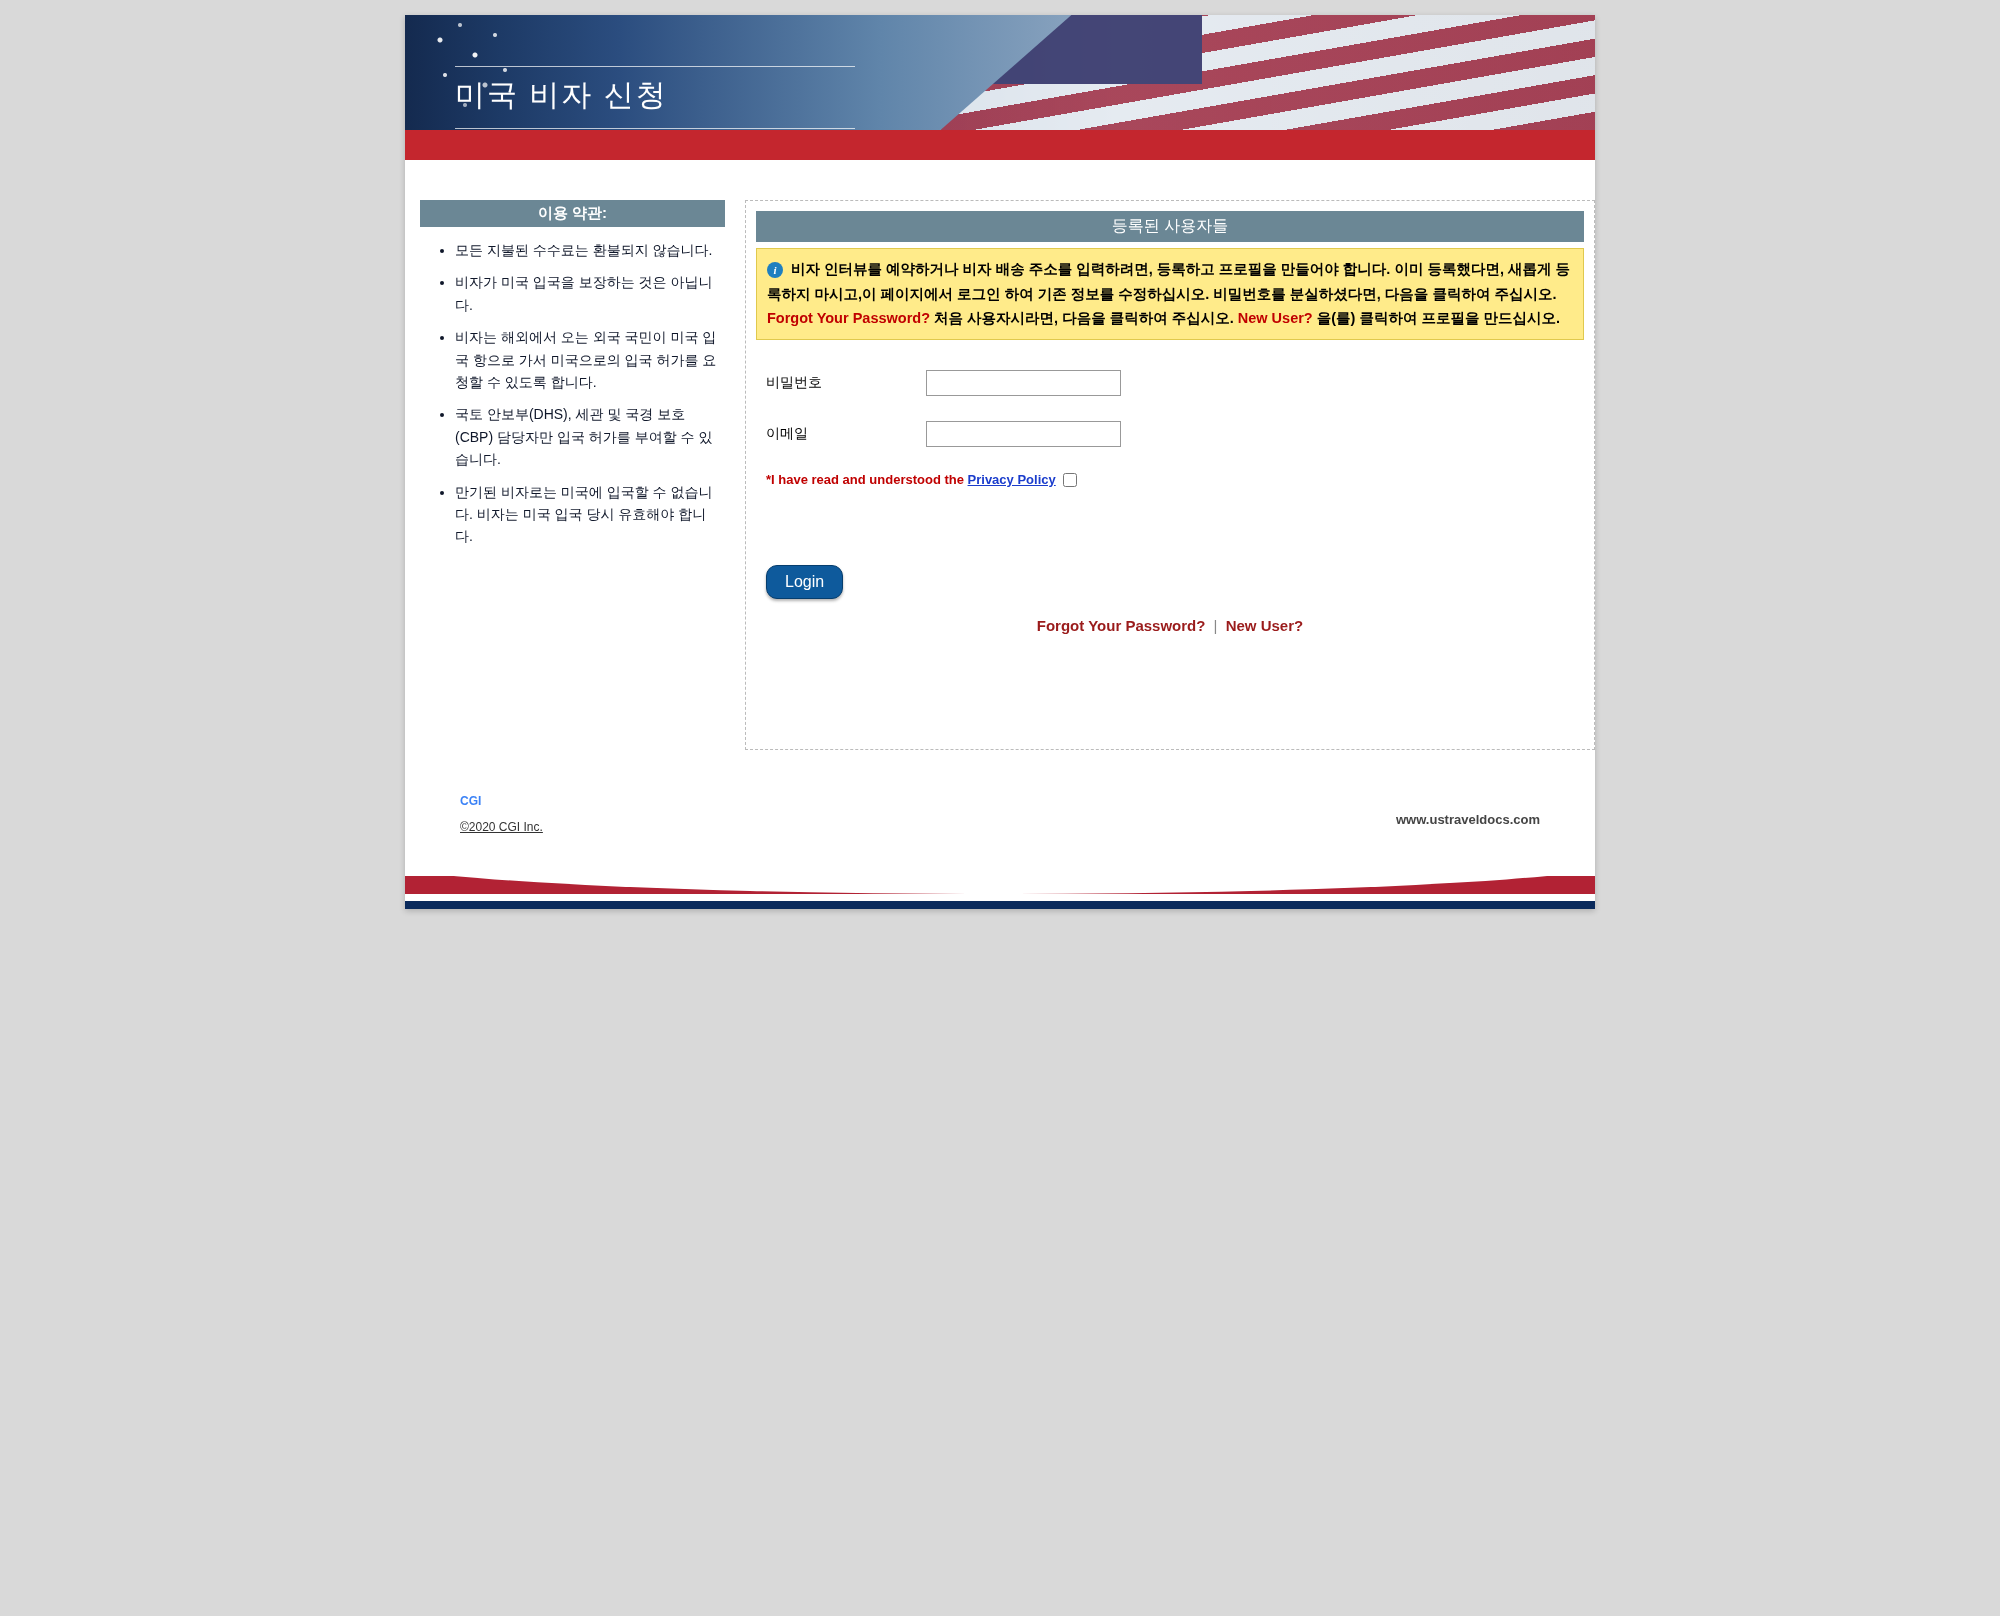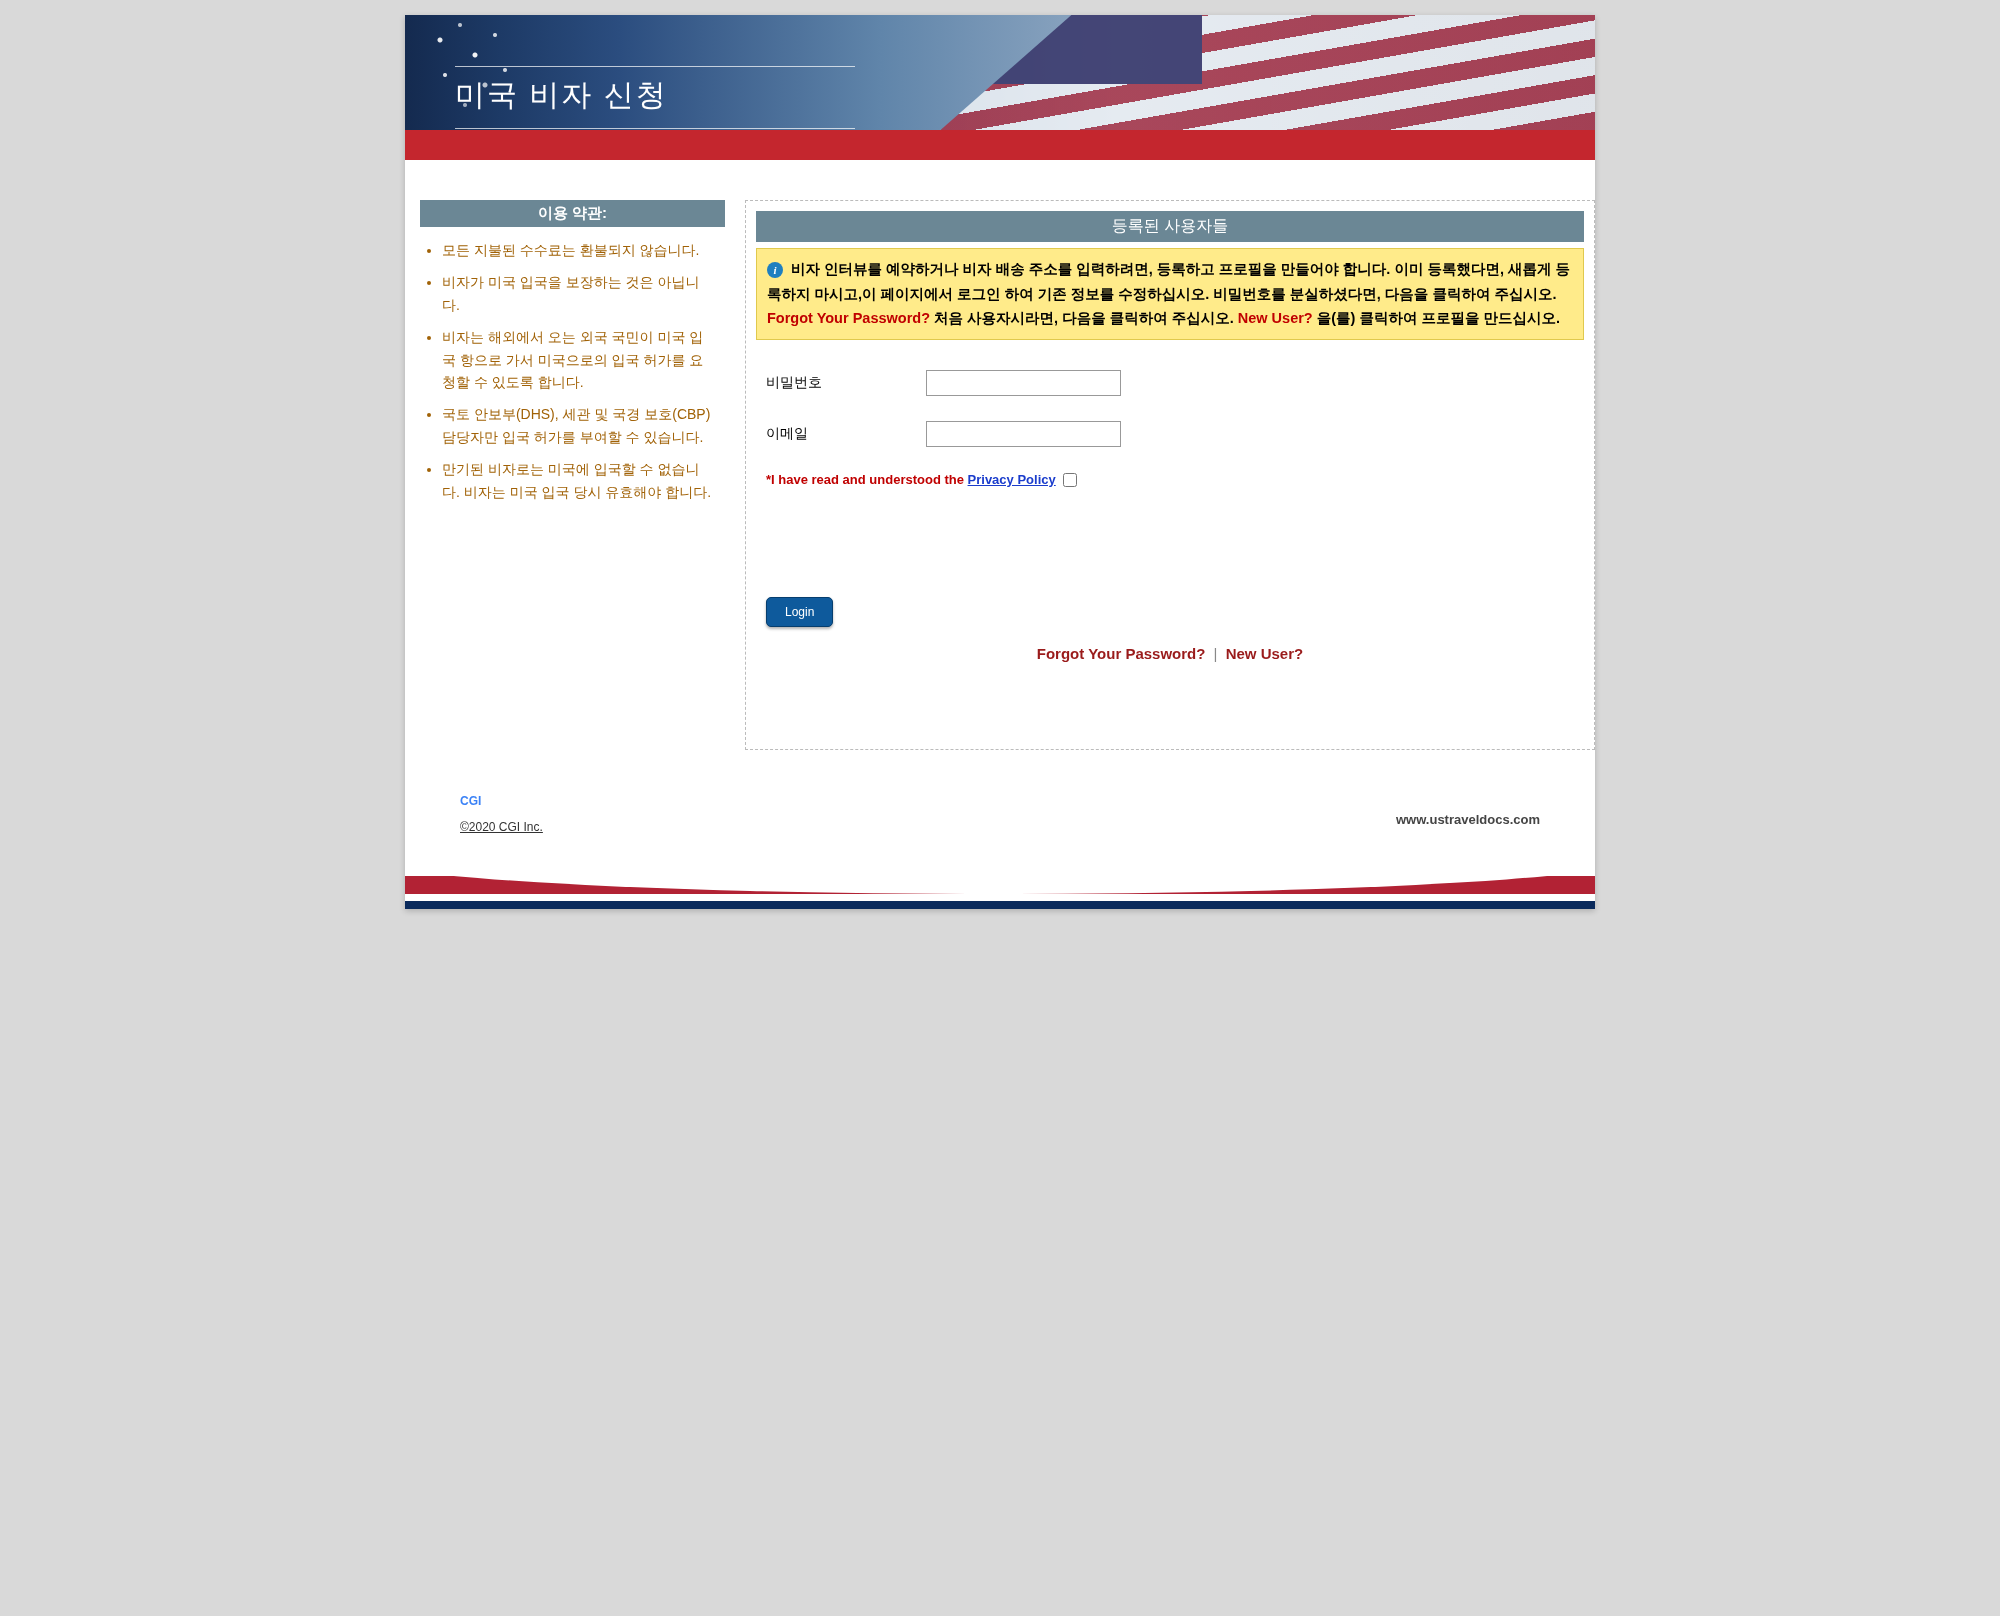--- a/index.html
+++ b/index.html
@@ -91,21 +91,22 @@
     padding: 4px;
   }
   .terms-list {
     list-style: disc;
     padding: 12px 8px 0 22px;
   }
   .terms-list li {
     font-size: 14px;
     line-height: 1.6;
     margin-bottom: 10px;
-    color: #a16207;
+    color: #0f172a;
+    margin-left: 13px;
   }
   .main {
     flex: 1;
     border: 1px dashed #bbb;
     padding: 10px;
     position: relative;
   }
   .panel-header {
     background: #6b8795;
     color: #fff;
@@ -166,26 +167,26 @@
   }
   .privacy-row .star { color: #d00; }
   .privacy-row .red-text { color: #c00000; }
   .privacy-row a { color: #1a3ccc; text-decoration: underline; }
   .privacy-row input[type="checkbox"]{
     margin-left: 4px;
     width: 14px; height: 14px;
     vertical-align: middle;
   }
   .login-btn {
-    margin-top: 110px;
+    margin-top: 78px;
     background: #0e5a9c;
     color: #fff;
     border: 1px solid #063e6e;
-    border-radius: 5px;
-    font-size: 12px;
+    border-radius: 11px;
+    font-size: 16px;
     padding: 7px 18px;
     cursor: pointer;
     box-shadow: 0 2px 3px rgba(0,0,0,0.3);
   }
   .link-row {
     text-align: center;
     margin-top: 18px;
     font-size: 15px;
     font-weight: bold;
     color: #9a1b1b;

